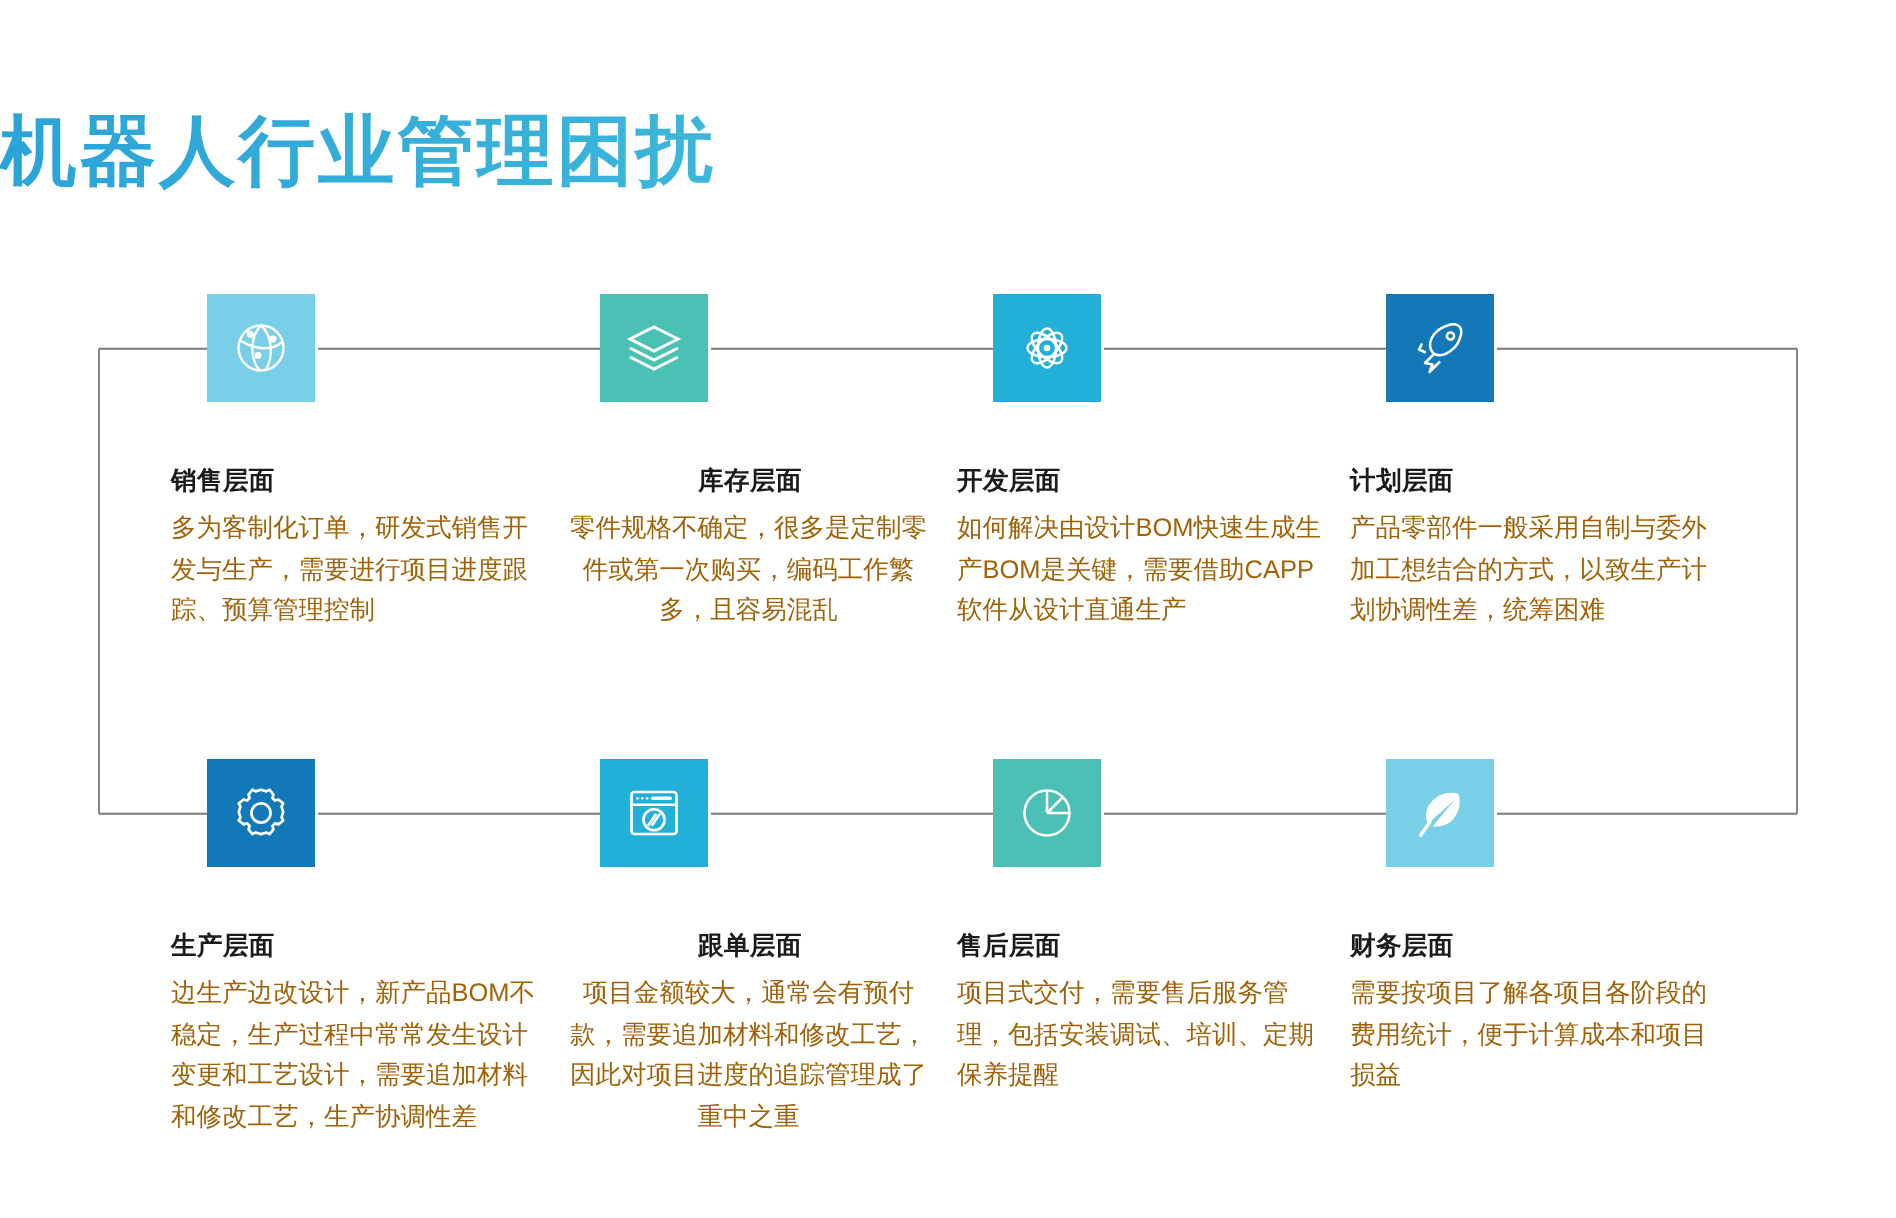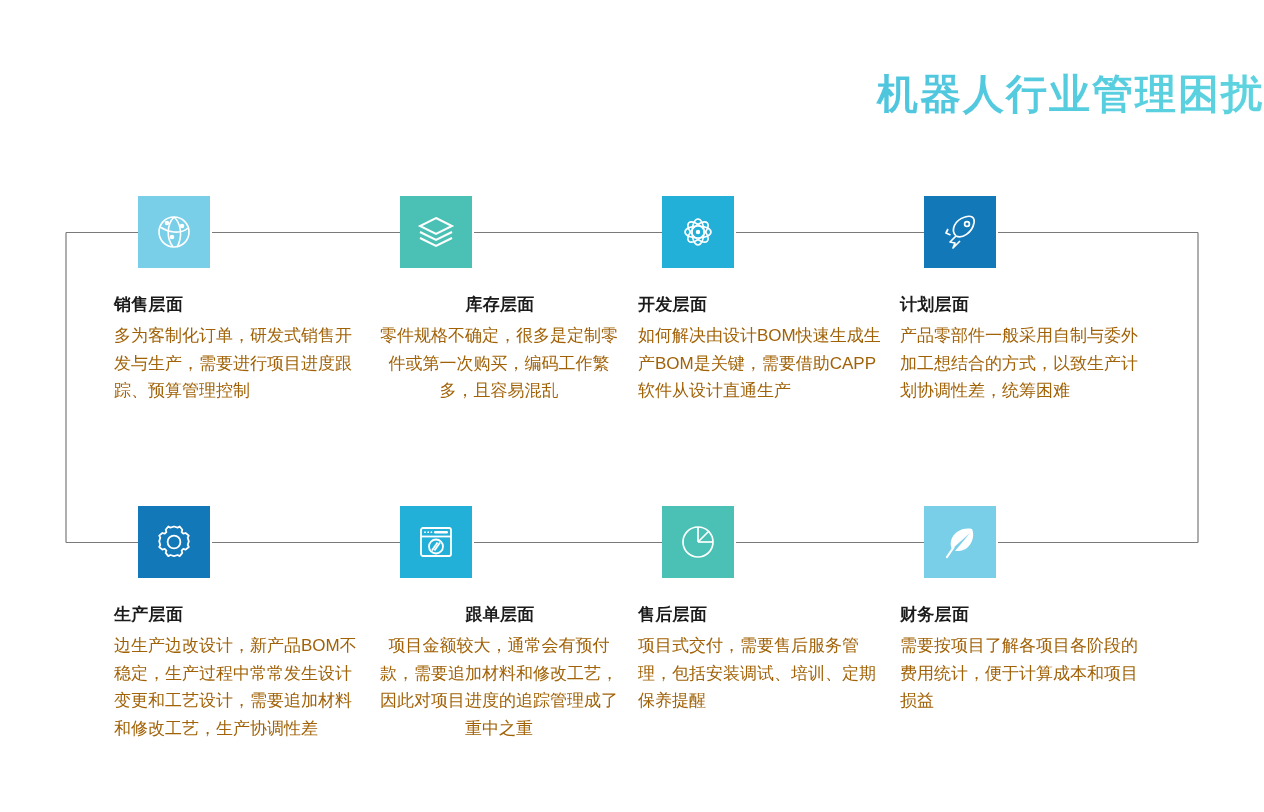--- a/index.html
+++ b/index.html
@@ -20,22 +20,22 @@
     width: 1264px;
     height: 812px;
   }
 
   
   .page-title {
     position: absolute;
     left: 0;
     top: 34px;
     width: 1264px;
-    text-align: right;
-    font-size: 41px;
+    text-align: left;
+    font-size: 51px;
     font-weight: bold;
     letter-spacing: 2px;
     line-height: 66px;
     background: linear-gradient(90deg, #2aa4d8 0%, #36b6dd 30%, #49c7de 60%, #5ed4e0 100%);
     -webkit-background-clip: text;
     background-clip: text;
     color: transparent;
     -webkit-text-fill-color: transparent;
     white-space: nowrap;
   }
@@ -71,21 +71,21 @@
     justify-content: center;
     position: relative;
     z-index: 3;
     margin-left: 24px;
   }
   .icon-box svg {
     display: block;
   }
 
   .card-title {
-    margin-top: 26px;
+    margin-top: 42px;
     font-size: 17px;
     font-weight: bold;
     color: #1b1b1b;
     line-height: 22px;
     letter-spacing: 0.3px;
   }
   .card-body {
     margin-top: 6px;
     font-size: 17px;
     color: #a16207;

